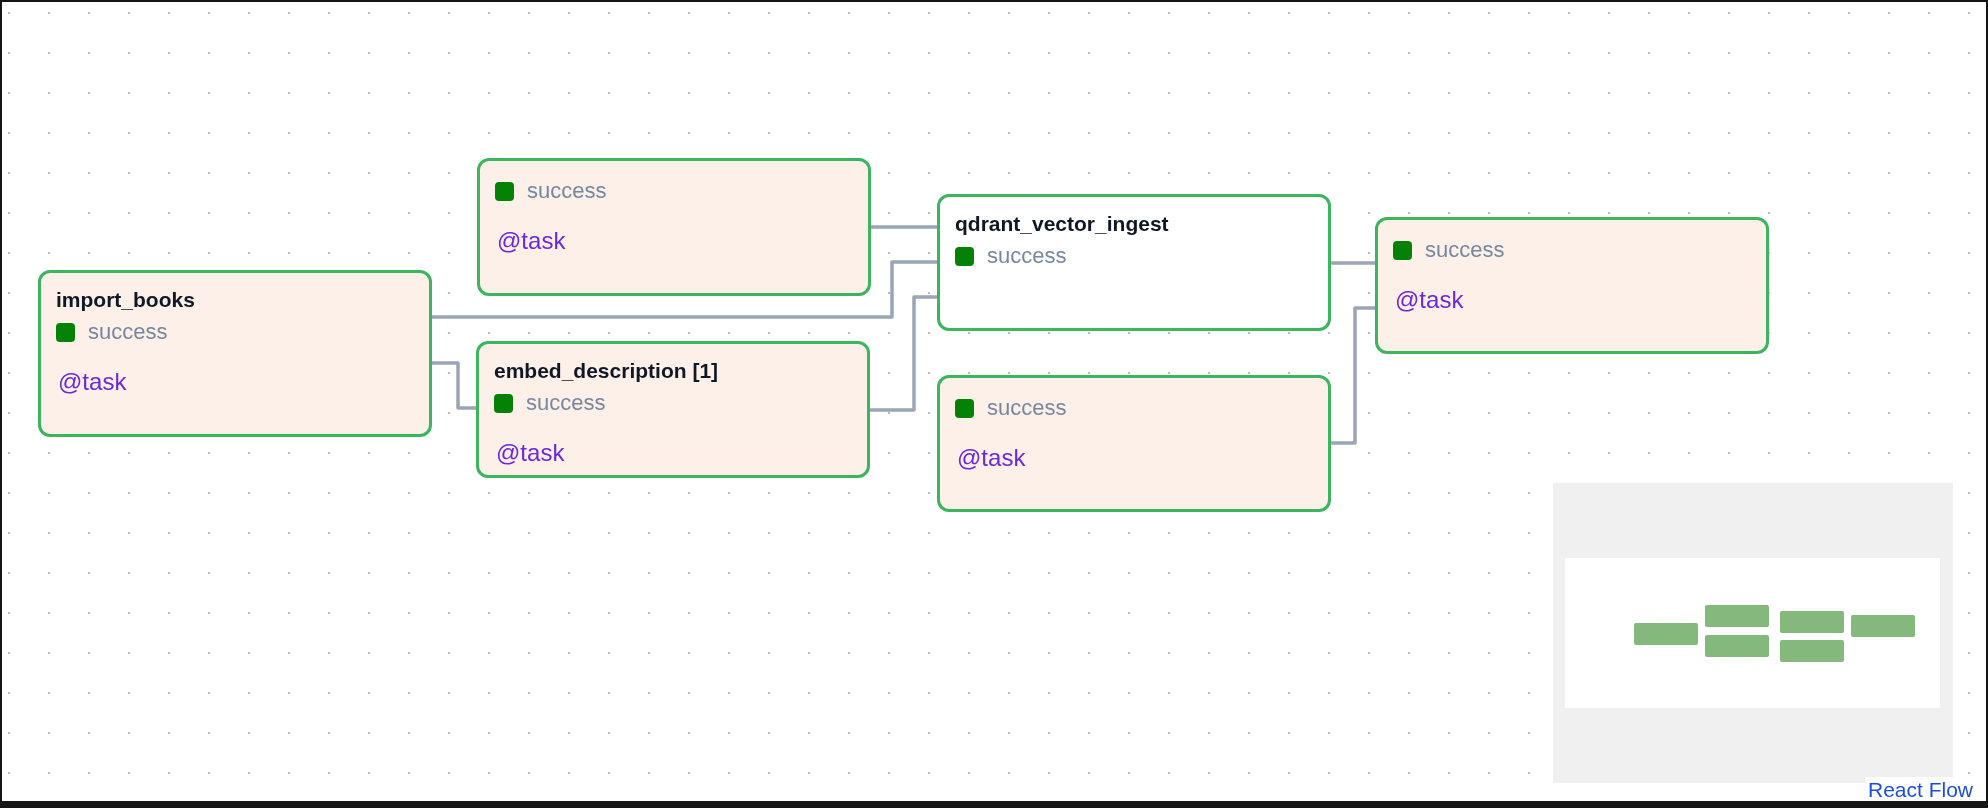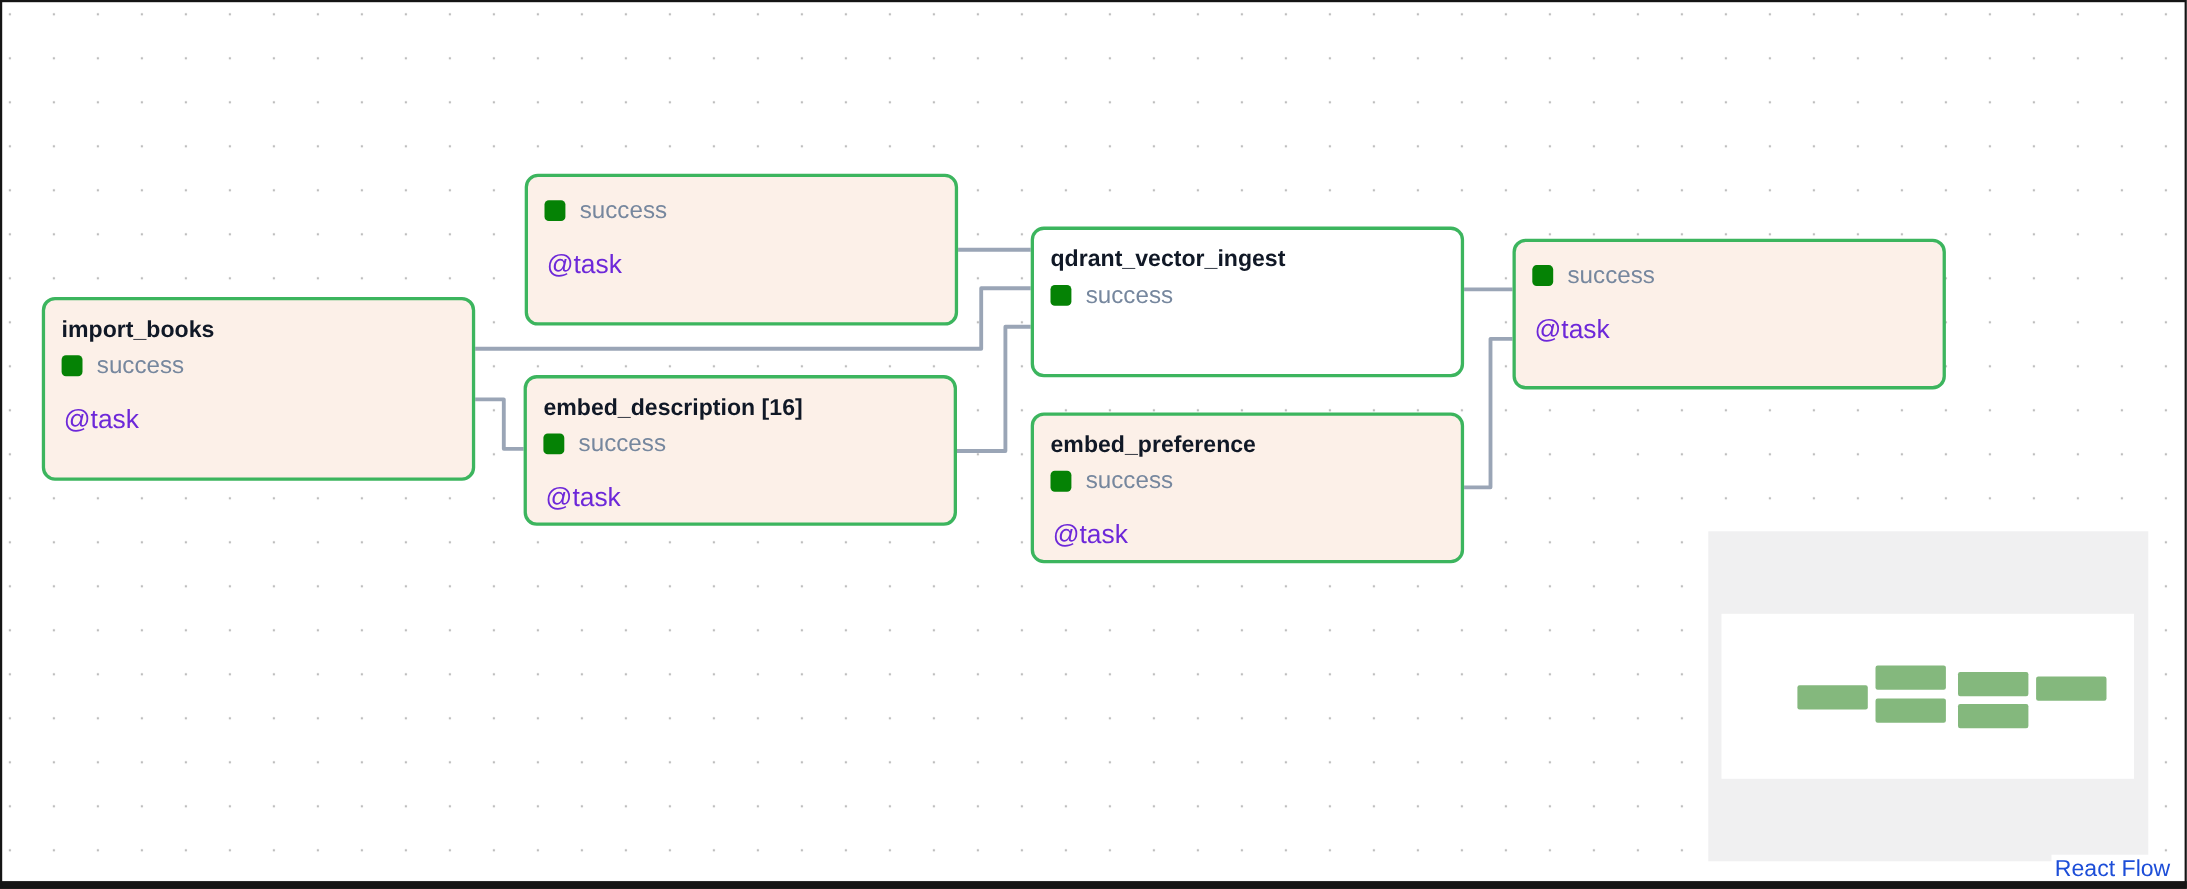--- a/index.html
+++ b/index.html
@@ -64,36 +64,35 @@
     <div class="node-operator">@task</div>
   </div>
       <div class="node" style="left: 477px; top: 158px; width: 394px; height: 138px;">
     <div class="node-row">
       <span class="status-square"></span>
       <span class="status-label">success</span>
     </div>
     <div class="node-operator">@task</div>
   </div>
       <div class="node" style="left: 476px; top: 341px; width: 394px; height: 137px;">
-    <div class="node-title">embed_description [16]</div>
+    <div class="node-title">embed_description [1]</div>
     <div class="node-row">
       <span class="status-square"></span>
       <span class="status-label">success</span>
     </div>
     <div class="node-operator">@task</div>
   </div>
-      <div class="node white" style="left: 937px; top: 206px; width: 394px; height: 137px;">
+      <div class="node white" style="left: 937px; top: 194px; width: 394px; height: 137px;">
     <div class="node-title">qdrant_vector_ingest</div>
     <div class="node-row">
       <span class="status-square"></span>
       <span class="status-label">success</span>
     </div>
   </div>
       <div class="node" style="left: 937px; top: 375px; width: 394px; height: 137px;">
-    <div class="node-title">embed_preference</div>
     <div class="node-row">
       <span class="status-square"></span>
       <span class="status-label">success</span>
     </div>
     <div class="node-operator">@task</div>
   </div>
       <div class="node" style="left: 1375px; top: 217px; width: 394px; height: 137px;">
     <div class="node-row">
       <span class="status-square"></span>
       <span class="status-label">success</span>

